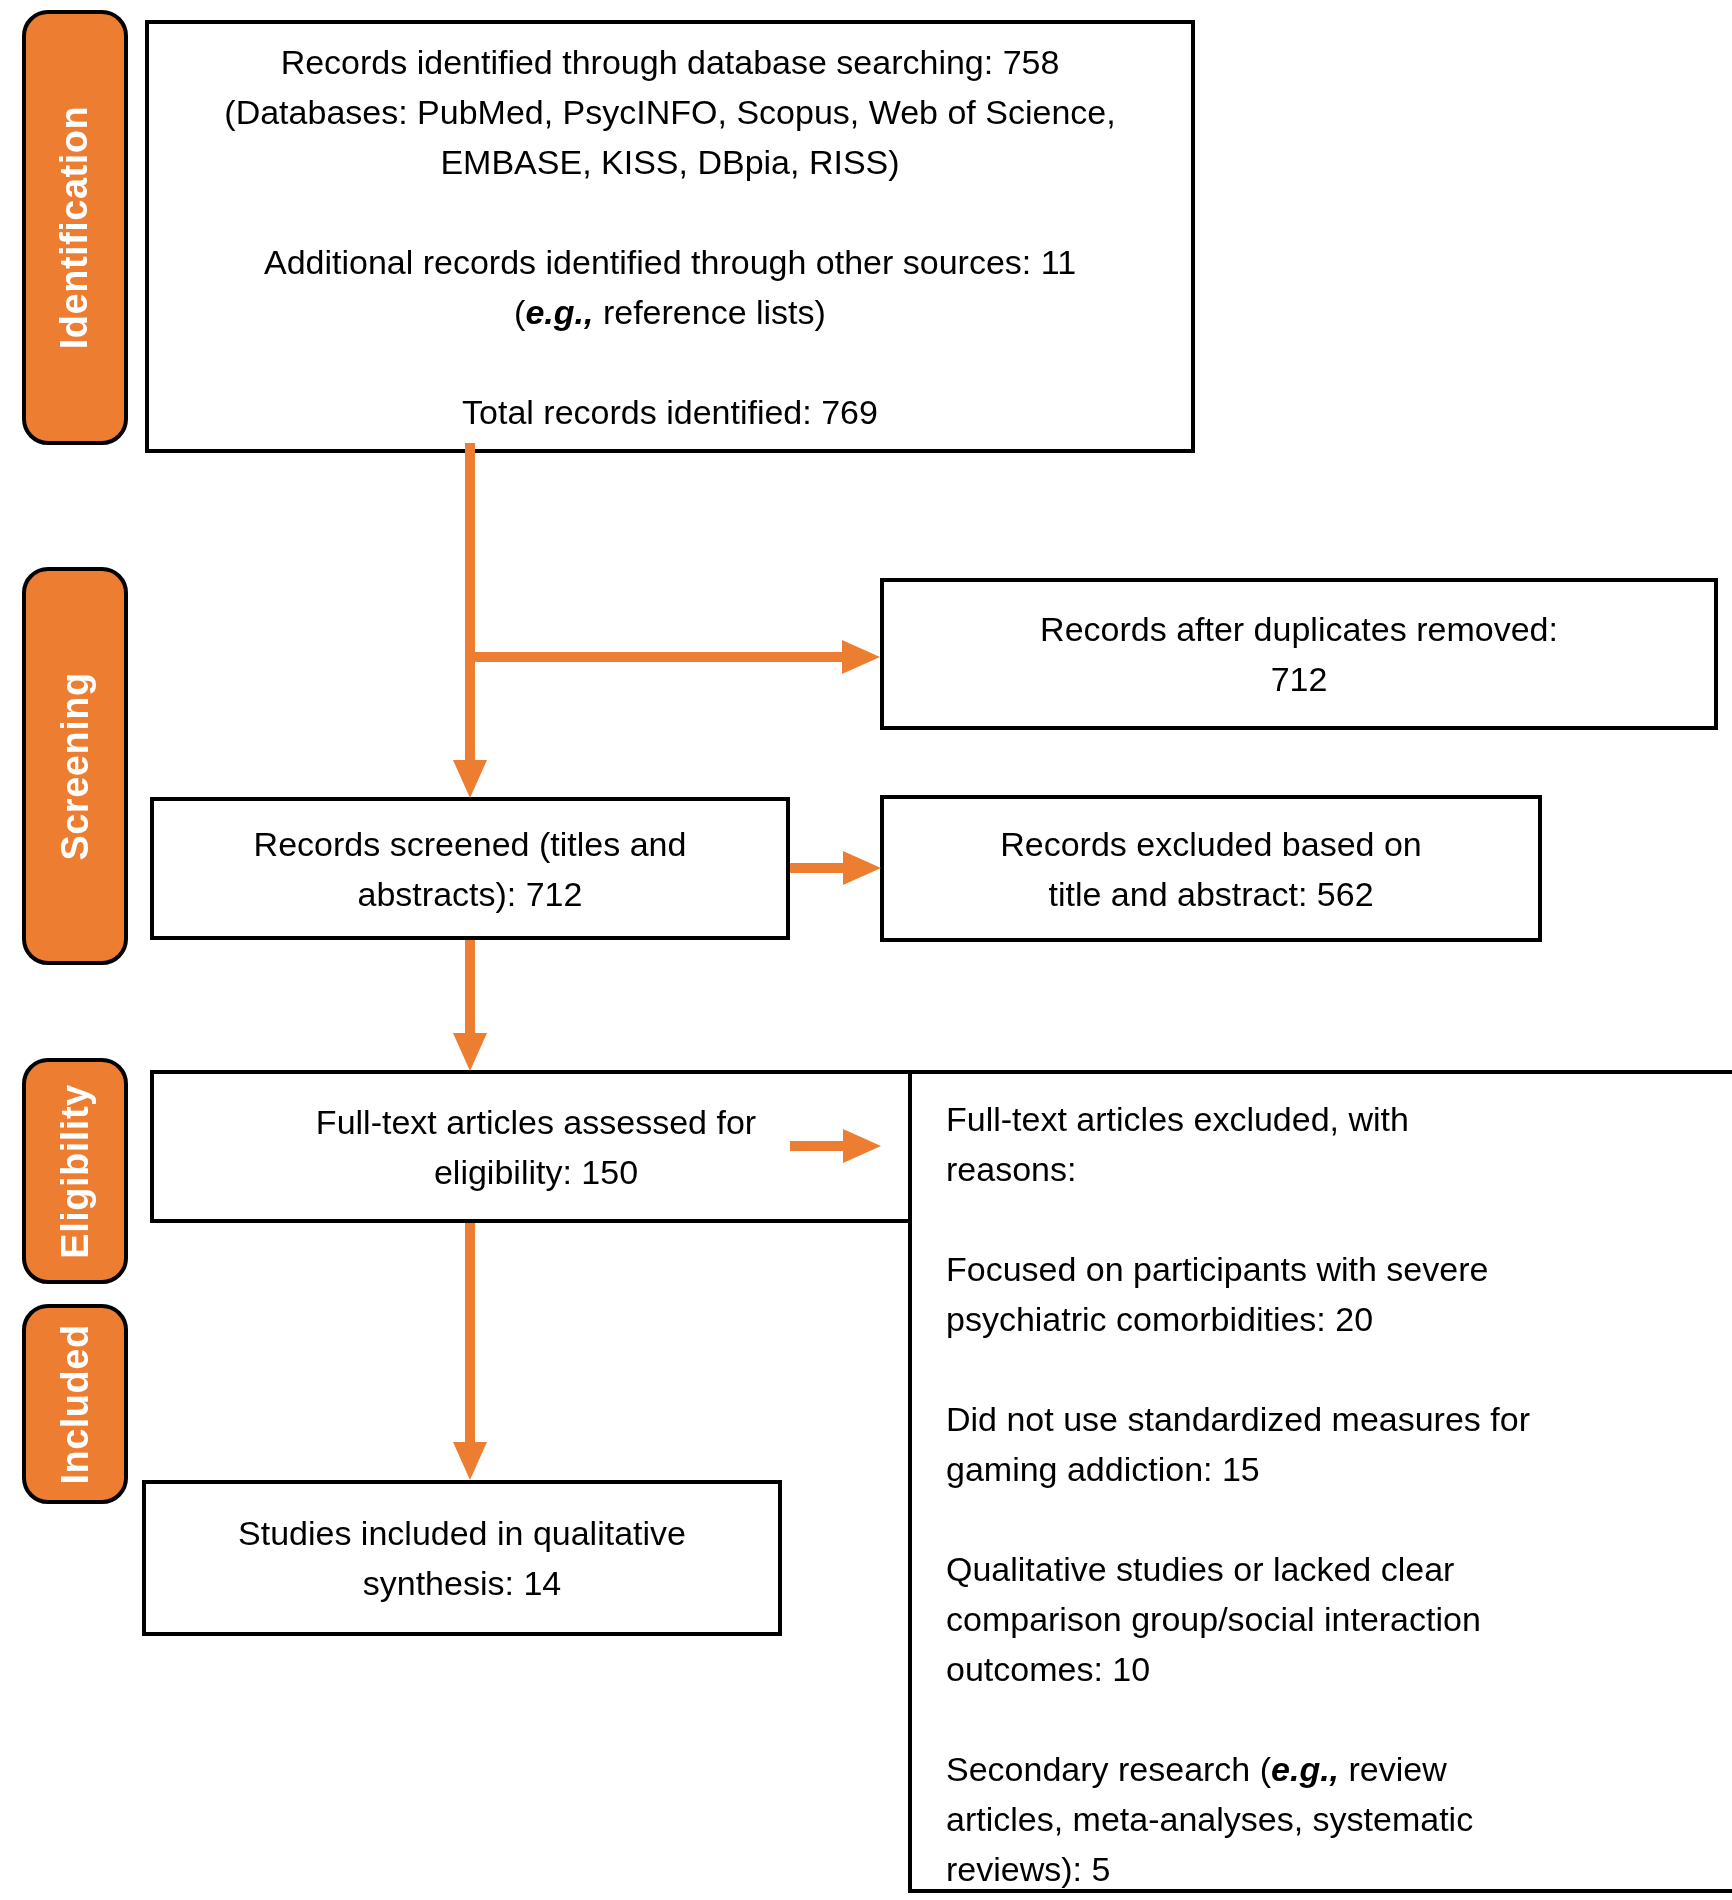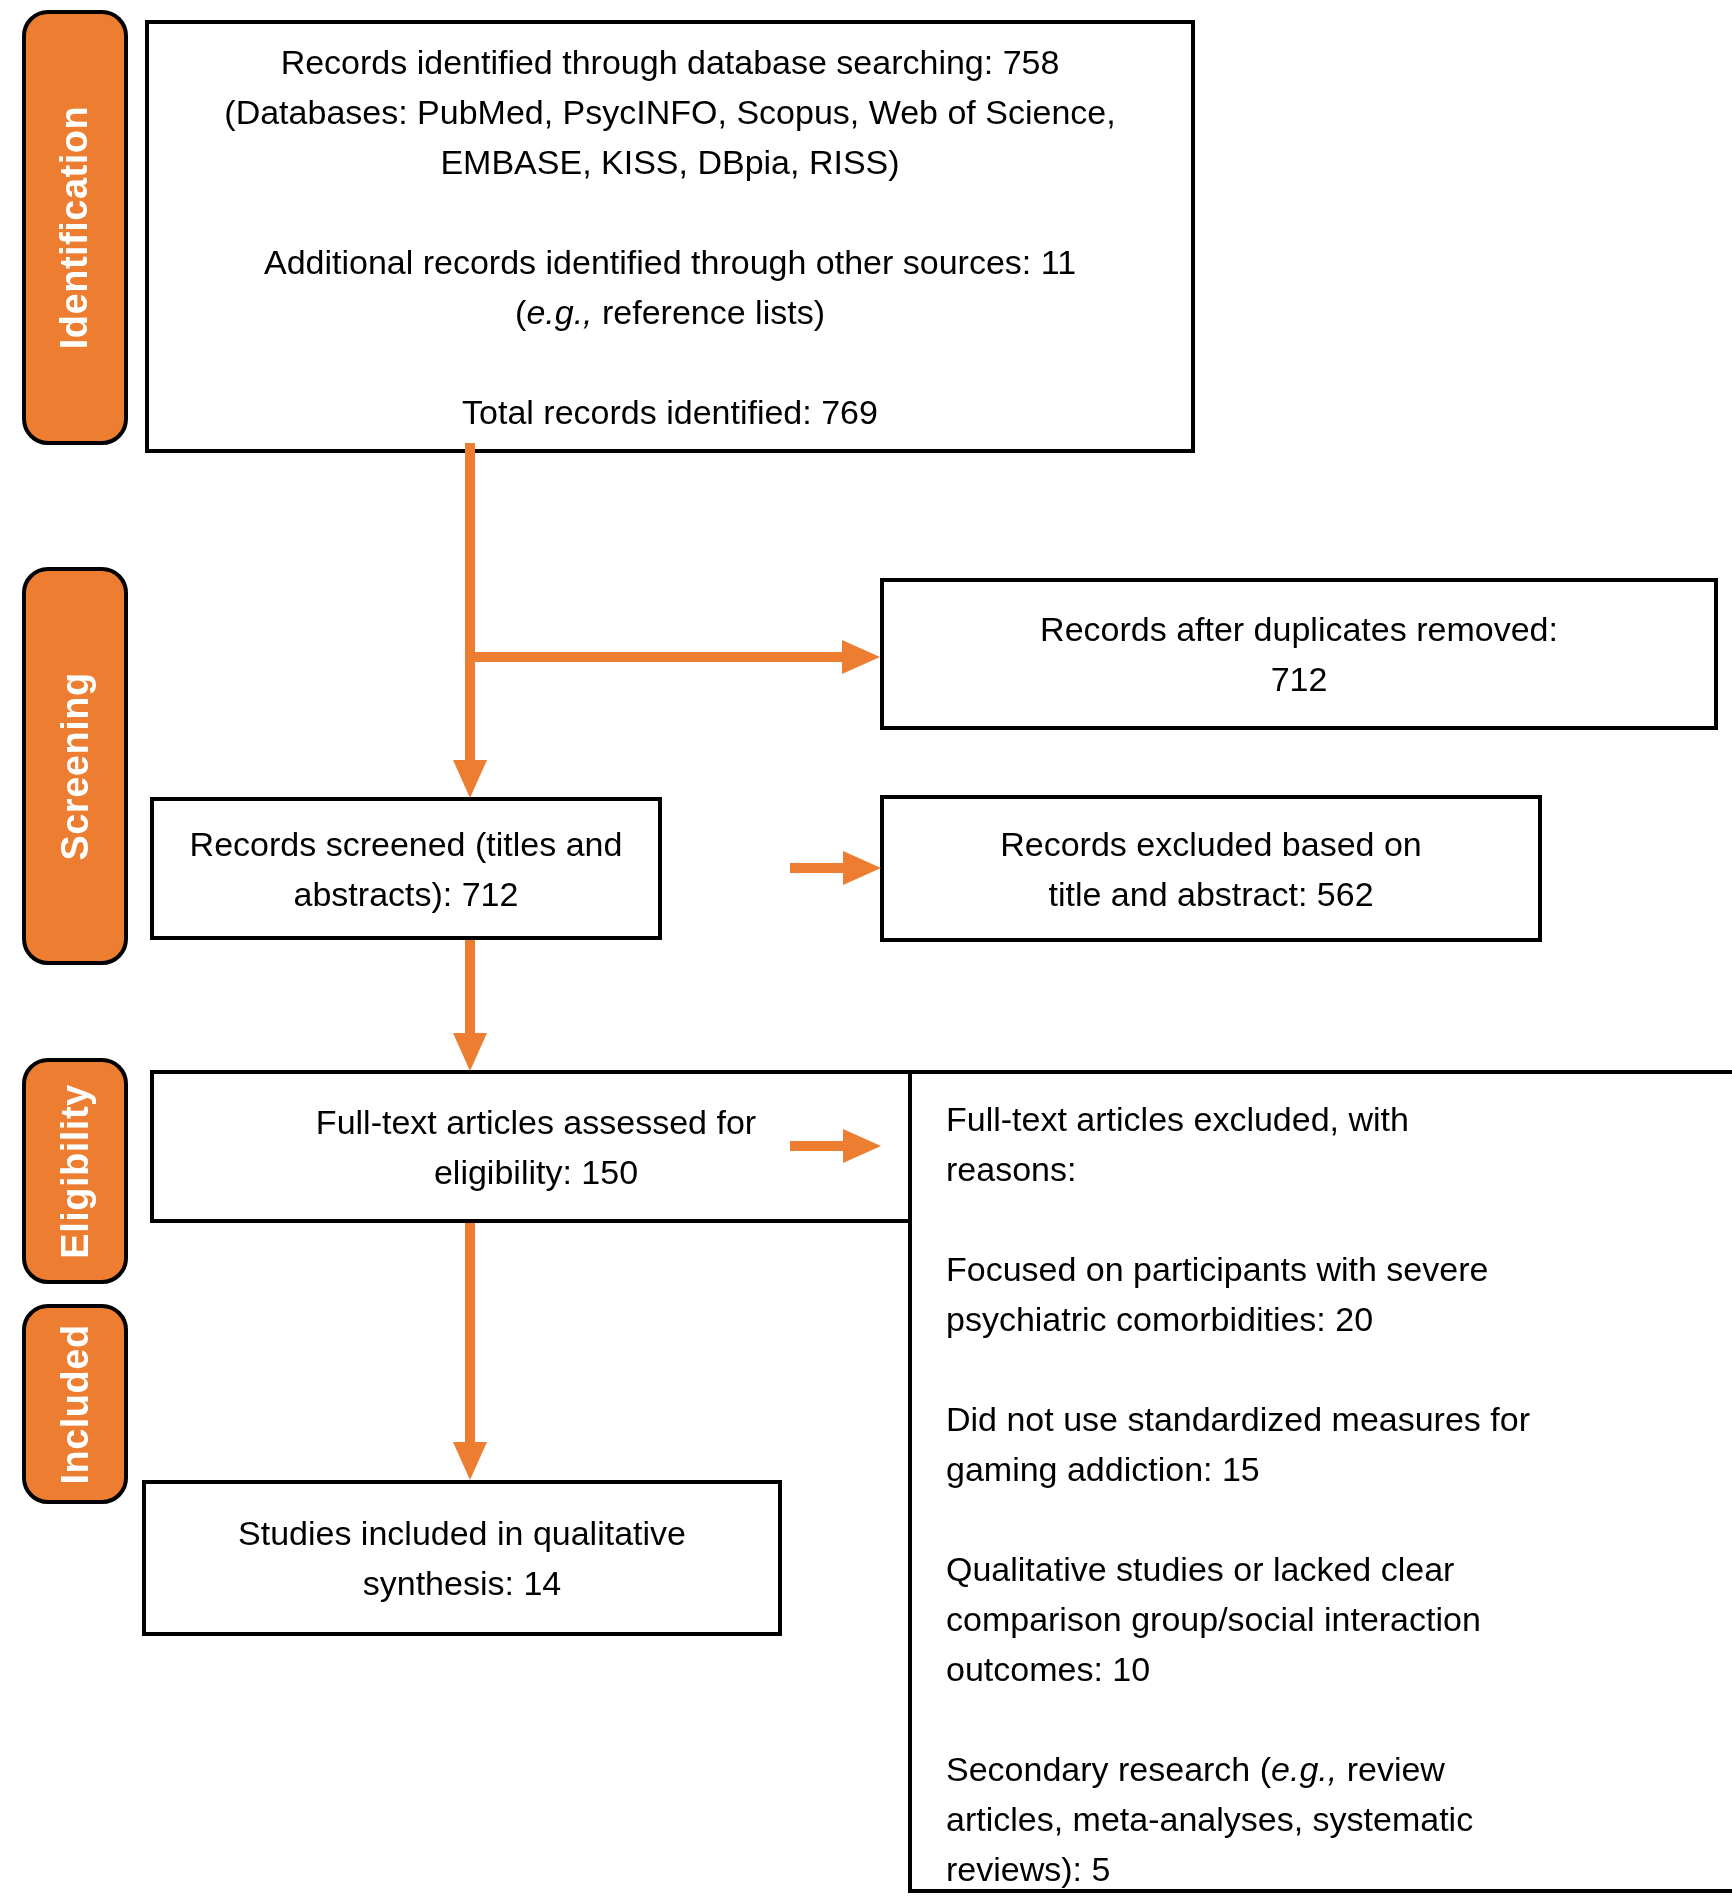--- a/index.html
+++ b/index.html
@@ -42,21 +42,21 @@
     text-align:center;
     padding:0 14px;
   }
   .node.leftalign {
     text-align:left;
     padding:20px 24px 4px 34px;
     margin-left:28px;
   }
   .tline { line-height:50px; min-height:50px; white-space:nowrap; }
   .node.leftalign .tline { white-space:normal; }
-  .seg.italic { font-style:italic; }
+  .seg.italic { font-style:italic;font-weight:bold; }
   
   .vline { position:absolute; width:10px; background:var(--accent,#ED7D31); }
   .hline { position:absolute; height:10px; background:var(--accent,#ED7D31); }
   .head-down {
     position:absolute; width:0; height:0;
     border-left:17px solid transparent;
     border-right:17px solid transparent;
     border-top:38px solid var(--accent,#ED7D31);
   }
   .head-right {
@@ -93,21 +93,21 @@
       <div class="tline"><span class="seg">(</span><span class="seg italic">e.g.,</span><span class="seg"> reference lists)</span></div>
       <div class="tline"></div>
       <div class="tline"><span class="seg">Total records identified: 769</span></div>
     </div>
 
   <div class="node center" style="left:880px; top:578px; width:838px; height:152px;">
       <div class="tline"><span class="seg">Records after duplicates removed:</span></div>
       <div class="tline"><span class="seg">712</span></div>
     </div>
 
-  <div class="node center" style="left:150px; top:797px; width:512px; height:143px;">
+  <div class="node center" style="left:150px; top:797px; width:640px; height:143px;">
       <div class="tline"><span class="seg">Records screened (titles and</span></div>
       <div class="tline"><span class="seg">abstracts): 712</span></div>
     </div>
 
   <div class="node center" style="left:880px; top:795px; width:662px; height:147px;">
       <div class="tline"><span class="seg">Records excluded based on</span></div>
       <div class="tline"><span class="seg">title and abstract: 562</span></div>
     </div>
 
   <div class="node center" style="left:150px; top:1070px; width:772px; height:153px;align-items:center;">

